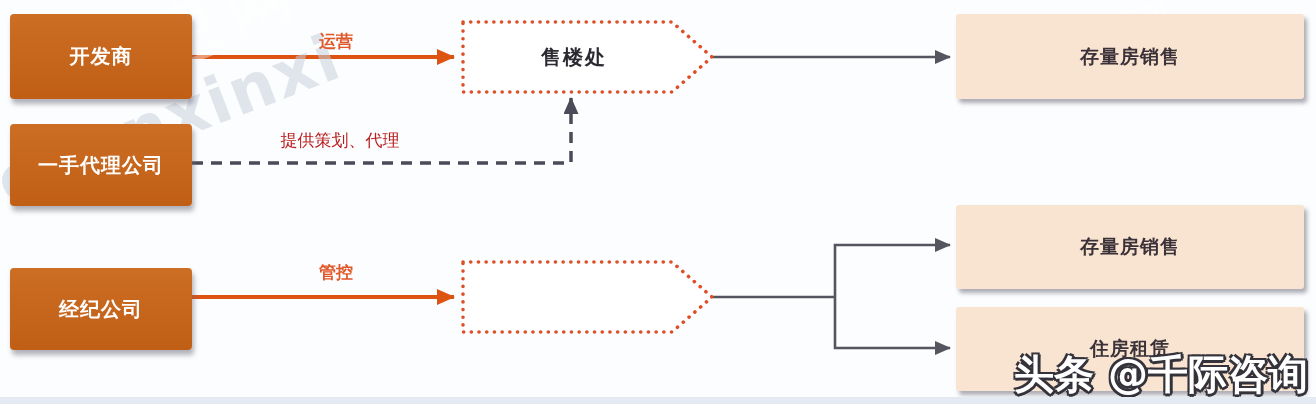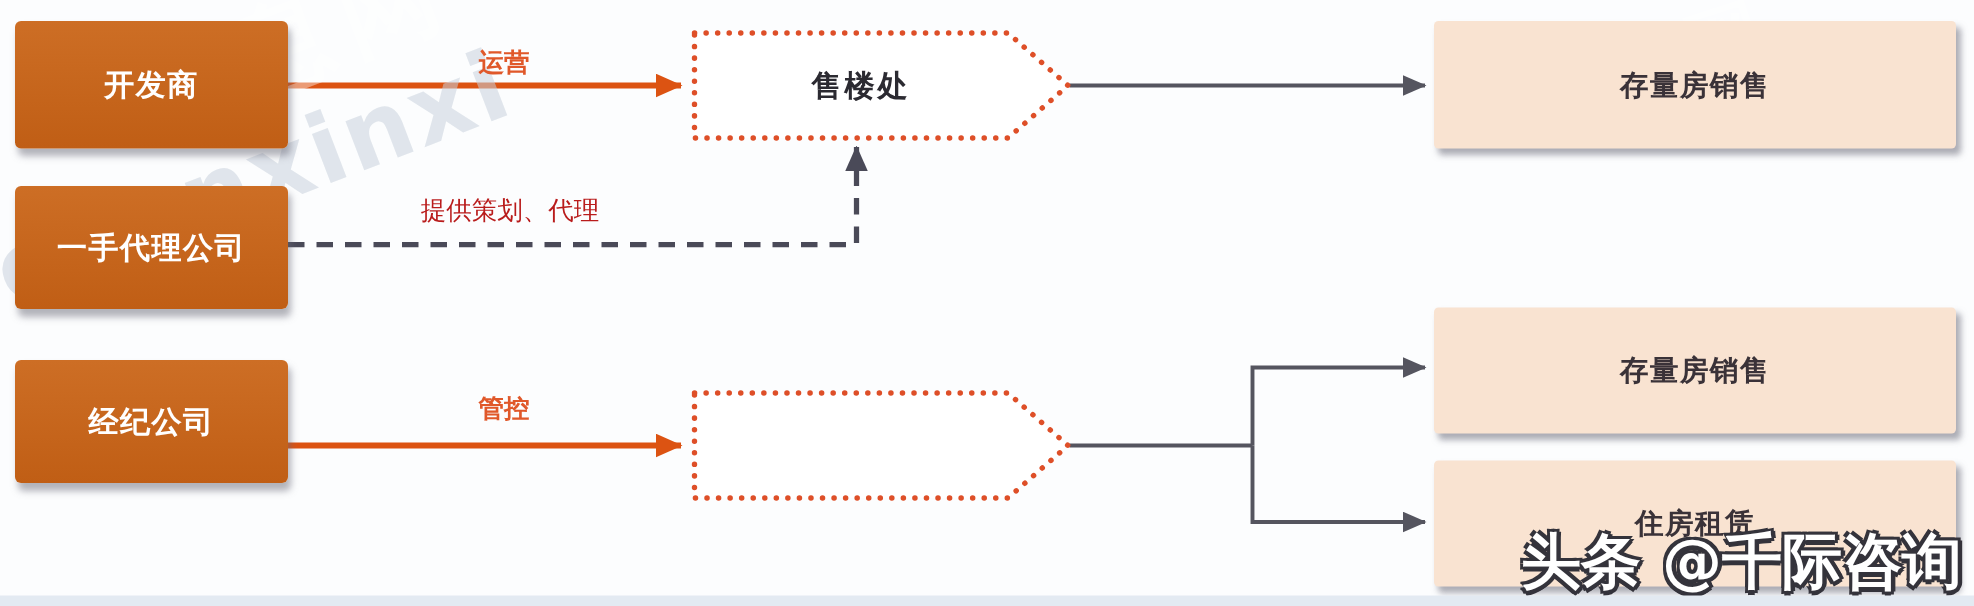--- a/index.html
+++ b/index.html
@@ -18,21 +18,21 @@
   .node-orange{
     position:absolute;left:10px;width:182px;
     background:linear-gradient(180deg,#cd6e25 0%,#c05e15 100%);
     border-radius:4px;
     box-shadow:2px 5px 5px rgba(105,105,120,.5);
     display:flex;align-items:center;justify-content:center;
     color:#ffffff;font-weight:bold;font-size:20px;letter-spacing:1px;
   }
   .node-orange.n1{top:14px;height:85px;}
   .node-orange.n2{top:124px;height:82px;}
-  .node-orange.n3{top:240px;height:82px;}
+  .node-orange.n3{top:268px;height:82px;}
 
   
   .node-cream{
     position:absolute;left:956px;width:348px;
     background:#f9e3d1;
     border-radius:3px;
     box-shadow:3px 4px 4px rgba(105,105,120,.55);
     display:flex;align-items:center;justify-content:center;
     color:#3a3238;font-weight:bold;font-size:19px;letter-spacing:1px;
   }

